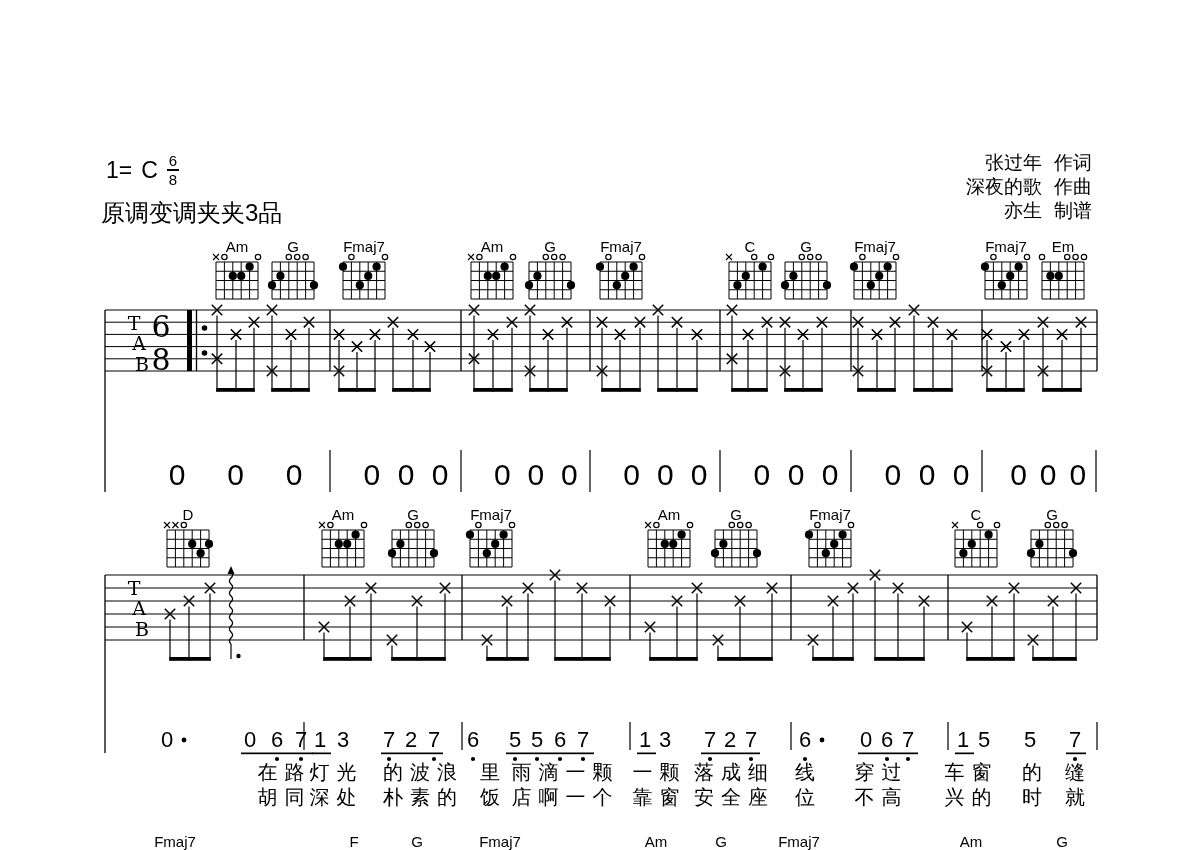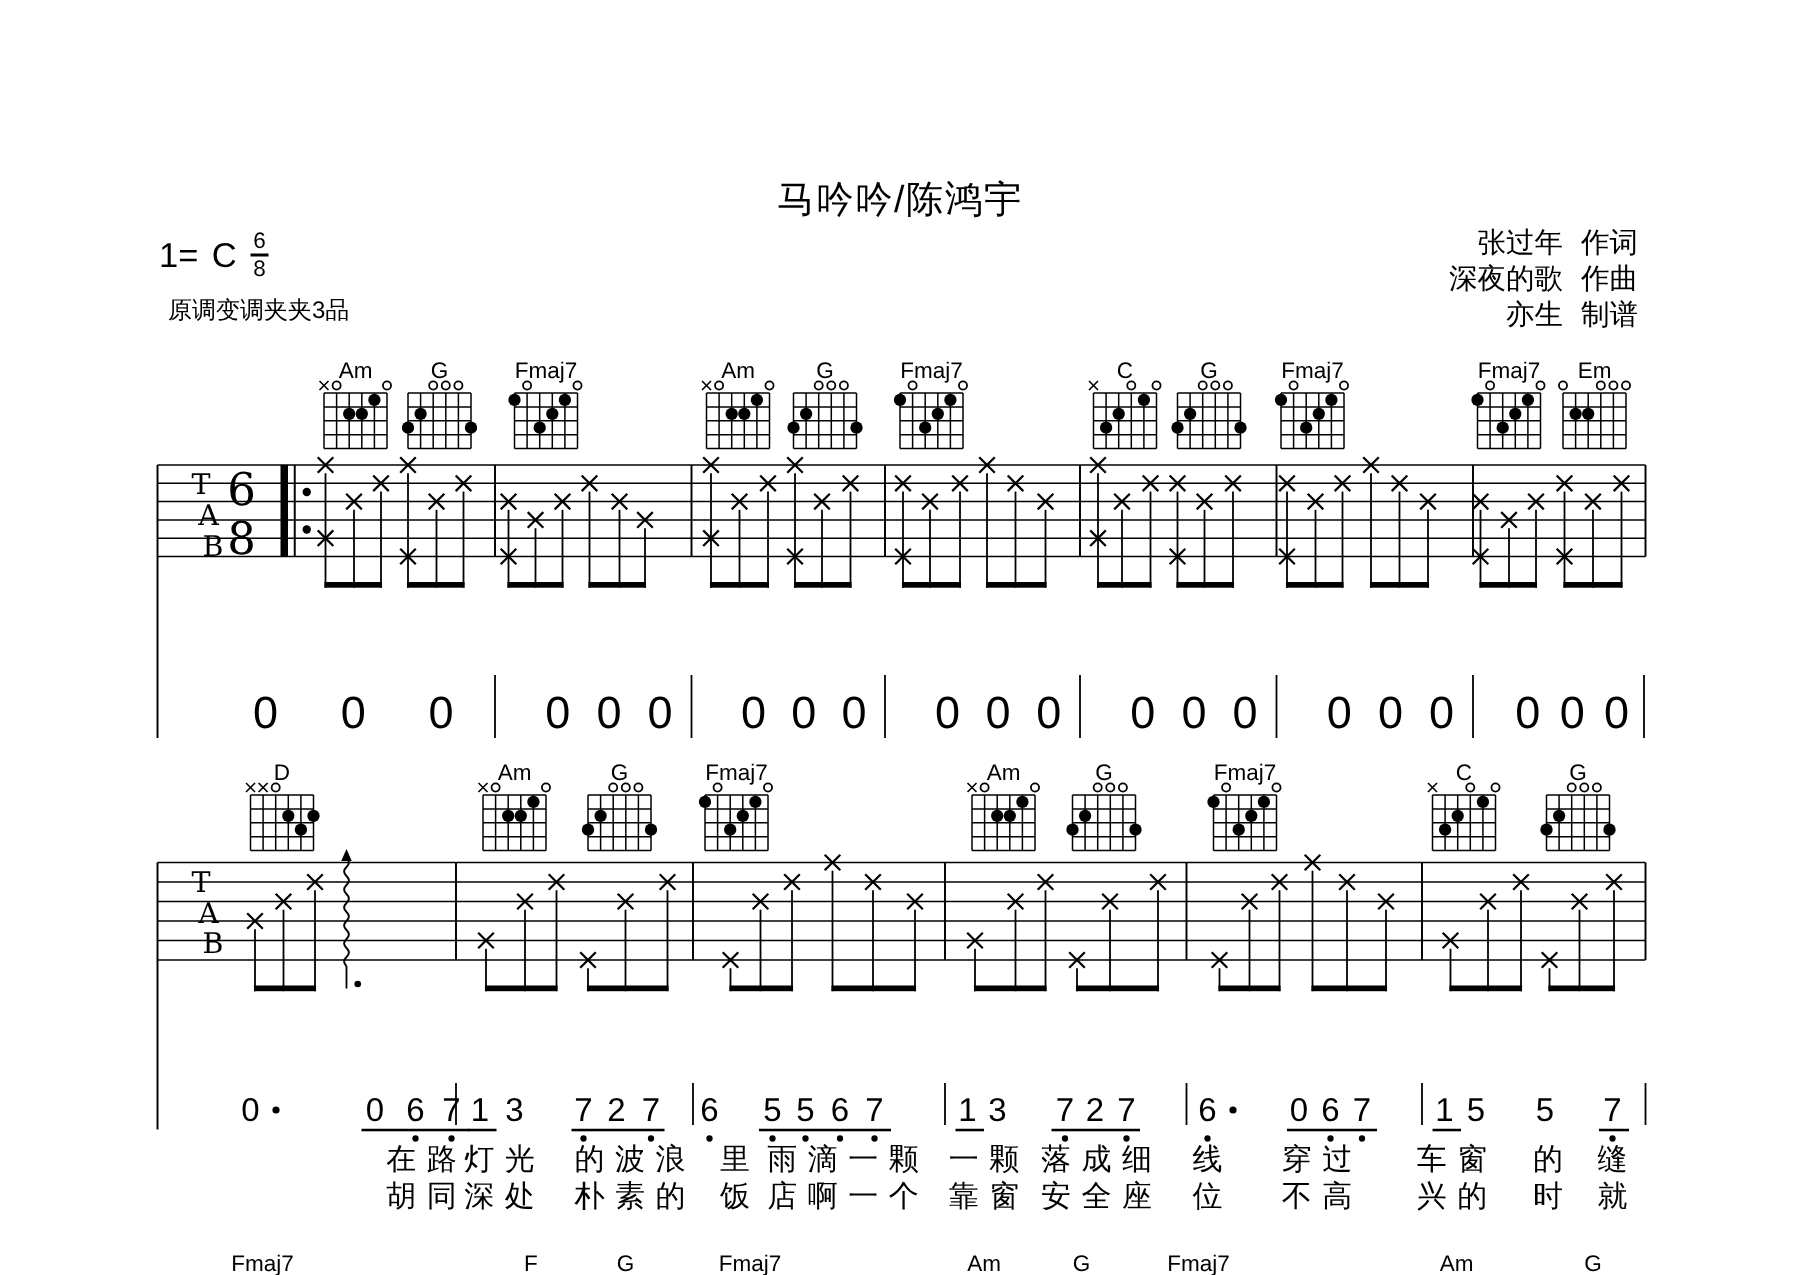--- a/index.html
+++ b/index.html
@@ -7,30 +7,29 @@
         font-family:"Liberation Sans","DejaVu Sans",sans-serif;overflow:hidden;}
   .title{position:absolute;top:64px;left:0;width:100%;text-align:center;
          font-size:38px;font-weight:bold;letter-spacing:2px;}
   .artist{position:absolute;top:116px;left:0;width:100%;text-align:center;
           font-size:25px;letter-spacing:1px;}
   .keyrow{position:absolute;top:153px;left:106px;display:flex;align-items:center;
           gap:9px;font-size:23px;}
   .frac{display:inline-flex;flex-direction:column;align-items:center;line-height:1;}
   .frac .num{font-size:15px;border-bottom:2px solid #000;padding:0 2px 1px;}
   .frac .den{font-size:15px;padding-top:1px;}
-  .capo{position:absolute;top:197px;left:112px;font-size:16px;}
+  .capo{position:absolute;top:197px;left:101px;font-size:24px;}
   .credits{position:absolute;top:151px;right:108px;text-align:right;font-size:19px;line-height:24px;}
   .credit-row{display:flex;justify-content:flex-end;gap:12px;}
   svg{position:absolute;left:0;top:0;}
 </style>
 </head>
 <body>
 
 <div class="page">
-  <div class="artist">马吟吟/陈鸿宇</div>
 
   <div class="keyrow">
     <span>1=</span>
     <span>C</span>
     <span class="frac">
       <span class="num">6</span>
       <span class="den">8</span>
     </span>
   </div>
 

